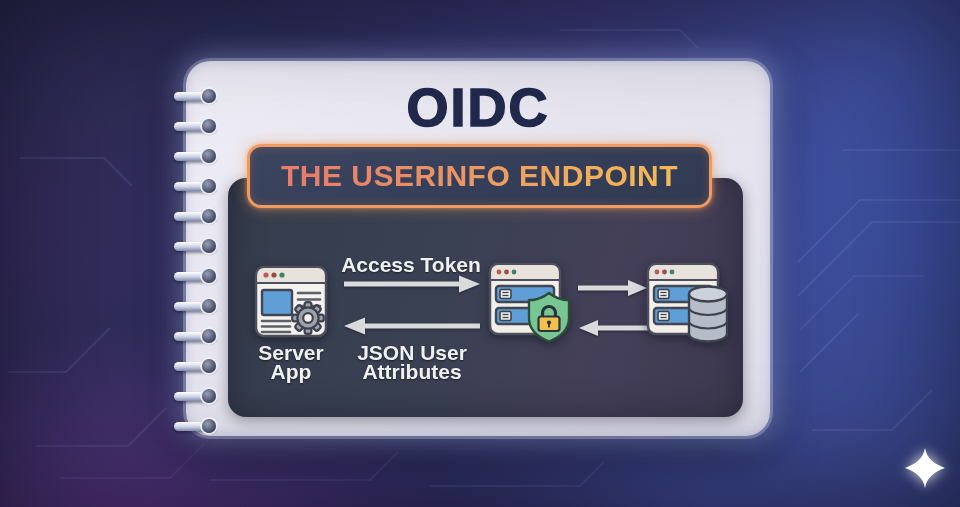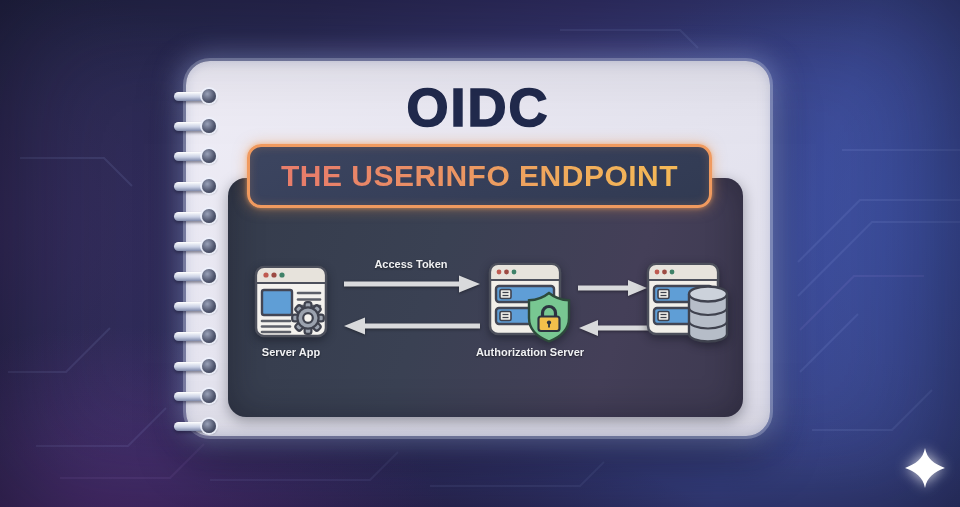--- a/index.html
+++ b/index.html
@@ -55,21 +55,21 @@
   .ring .wire{position:absolute;left:0;top:2.5px;width:42px;height:9px;border-radius:5px;
     background:linear-gradient(180deg,#ffffff 0%,#c9d0e4 55%,#7e89a9 100%);
     box-shadow:0 2px 3px rgba(18,18,40,.45);}
   .ring .grommet{position:absolute;left:28px;top:0;width:14px;height:14px;border-radius:50%;
     background:radial-gradient(circle at 38% 35%, #99a1b8 0%, #4a5068 62%, #343a50 100%);
     box-shadow:0 0 0 2px rgba(238,241,252,.92), 0 1px 2px rgba(0,0,0,.45);}
 
   
   .node-icon{position:absolute;z-index:4;filter:drop-shadow(0 3px 5px rgba(8,10,20,.45));}
   .nlabel{position:absolute;z-index:4;text-align:center;color:#f0f1f3;
-    font-size:11px;font-weight:bold;line-height:19px;
+    font-size:21px;font-weight:bold;line-height:19px;
     text-shadow:0 1px 2px rgba(0,0,0,.55);}
   .arrow{position:absolute;z-index:4;filter:drop-shadow(0 1.5px 1.5px rgba(0,0,0,.4));}
   .arrow line{stroke:#d9dadc;stroke-width:5;}
   .arrow polygon{fill:#d9dadc;}
 
   .sparkle{position:absolute;left:904px;top:447px;width:42px;height:42px;z-index:2;
     filter:drop-shadow(0 0 7px rgba(255,255,255,.85));}
 </style>
 </head>
 <body>
@@ -188,20 +188,21 @@
     <div class="nlabel" style="left:150px;top:194px;width:150px">Access Token</div>
     <svg class="arrow" style="left:155px;top:212px" width="142" height="22" viewBox="0 0 142 22">
       <line x1="3" y1="11" x2="120" y2="11"></line>
         <polygon points="118,2.5 139,11 118,19.5"></polygon>
     </svg>
 
     <svg class="arrow" style="left:155px;top:254px" width="142" height="22" viewBox="0 0 142 22">
       <line x1="139" y1="11" x2="22" y2="11"></line>
         <polygon points="24,2.5 3,11 24,19.5"></polygon>
     </svg>
+    <div class="nlabel" style="left:166px;top:282px;width:120px">JSON User Attributes</div>
 
     <svg class="node-icon" style="left:301px;top:200px" width="96" height="84" viewBox="0 0 96 84">
       <rect x="3" y="3" width="70" height="70" rx="8" fill="#f2efe9" stroke="#4d505c" stroke-width="2.5"></rect>
       <path d="M3 19 v-8 a8 8 0 0 1 8 -8 h54 a8 8 0 0 1 8 8 v8 z" fill="#e7e3dc" stroke="#4d505c" stroke-width="2.2"></path>
       <circle cx="12" cy="11" r="2.4" fill="#bf5a51"></circle>
       <circle cx="19.5" cy="11" r="2.4" fill="#9c4a43"></circle>
       <circle cx="27" cy="11" r="2.4" fill="#3f8168"></circle>
       <g>
         <rect x="9" y="25" width="58" height="16" rx="3" fill="#5f9ed6" stroke="#434654" stroke-width="2.4"></rect>
         <rect x="13" y="28.5" width="11" height="9" rx="1.5" fill="#eceae6" stroke="#3f424e" stroke-width="1.6"></rect>
@@ -215,21 +216,20 @@
         <line x1="15.5" y1="56.5" x2="21.5" y2="56.5" stroke="#3f424e" stroke-width="1.2"></line>
       </g>
       <g transform="translate(40,30)">
         <path d="M22 2 C27.5 6.5 35 9 42 9.3 V27 C42 38.5 33.5 46 22 50.5 C10.5 46 2 38.5 2 27 V9.3 C9 9 16.5 6.5 22 2 Z" fill="#78c792" stroke="#2d4a3b" stroke-width="2.4"></path>
         <path d="M15.5 25.5 v-3.5 a6.5 6.5 0 0 1 13 0 v3.5" fill="none" stroke="#2c3340" stroke-width="3.2"></path>
         <rect x="11.5" y="25.5" width="21" height="14.5" rx="2.5" fill="#f2c04b" stroke="#2c3340" stroke-width="2.2"></rect>
         <circle cx="22" cy="31.5" r="2.1" fill="#2c3340"></circle>
         <rect x="21.1" y="32.5" width="1.8" height="4" fill="#2c3340"></rect>
       </g>
     </svg>
-    <div class="nlabel" style="left:284px;top:282px;width:120px">Authorization Server</div>
 
     <svg class="arrow" style="left:390px;top:216px" width="74" height="22" viewBox="0 0 74 22">
       <line x1="2" y1="11" x2="54" y2="11"></line>
         <polygon points="52,3 71,11 52,19"></polygon>
     </svg>
     <svg class="arrow" style="left:390px;top:256px" width="74" height="22" viewBox="0 0 74 22">
       <line x1="72" y1="11" x2="20" y2="11"></line>
         <polygon points="22,3 3,11 22,19"></polygon>
     </svg>
 

